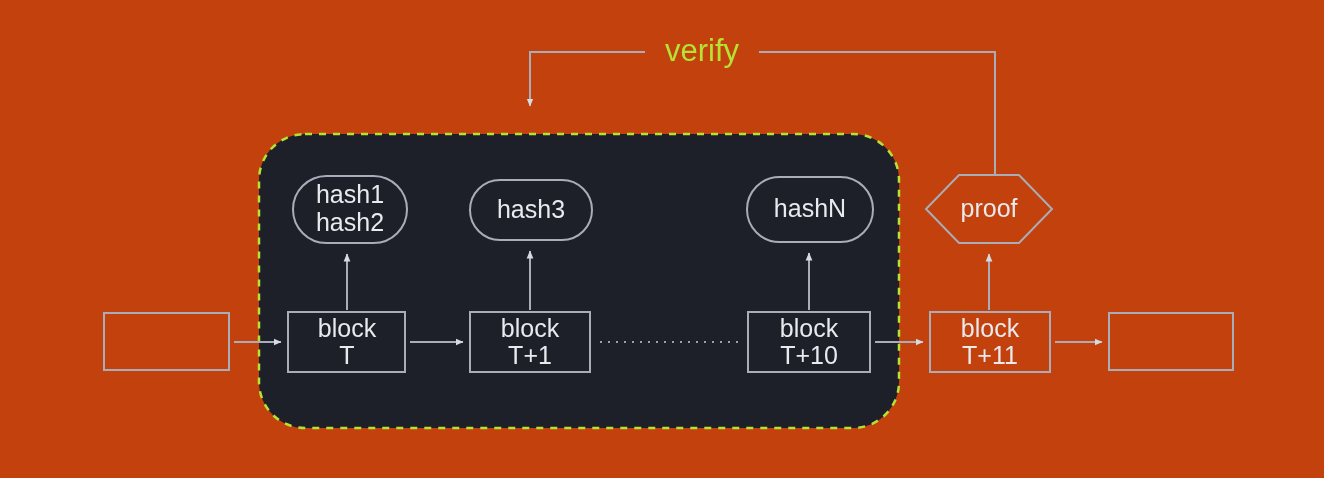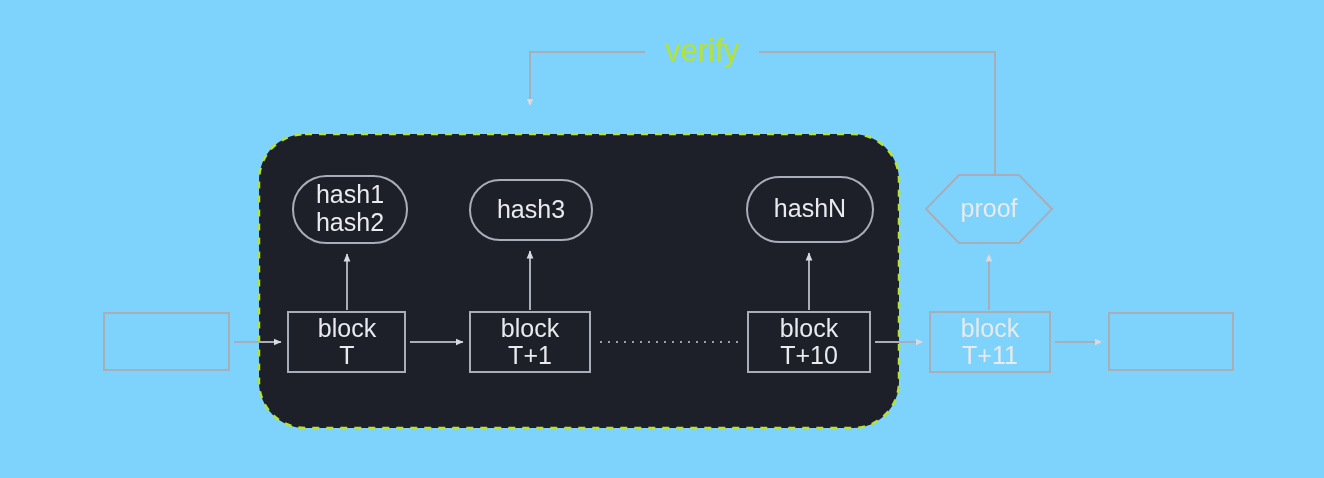--- a/index.html
+++ b/index.html
@@ -4,21 +4,21 @@
 <style>
   html, body {
     margin: 0;
     padding: 0;
     background: #080a12;
   }
   #stage {
     position: relative;
     width: 1324px;
     height: 478px;
-    background: #7dd3fc;
+    background: #c2410c;
     overflow: hidden;
     font-family: "Liberation Sans", sans-serif;
   }
   #diagram-svg {
     position: absolute;
     left: 0;
     top: 0;
     width: 1324px;
     height: 478px;
   }

